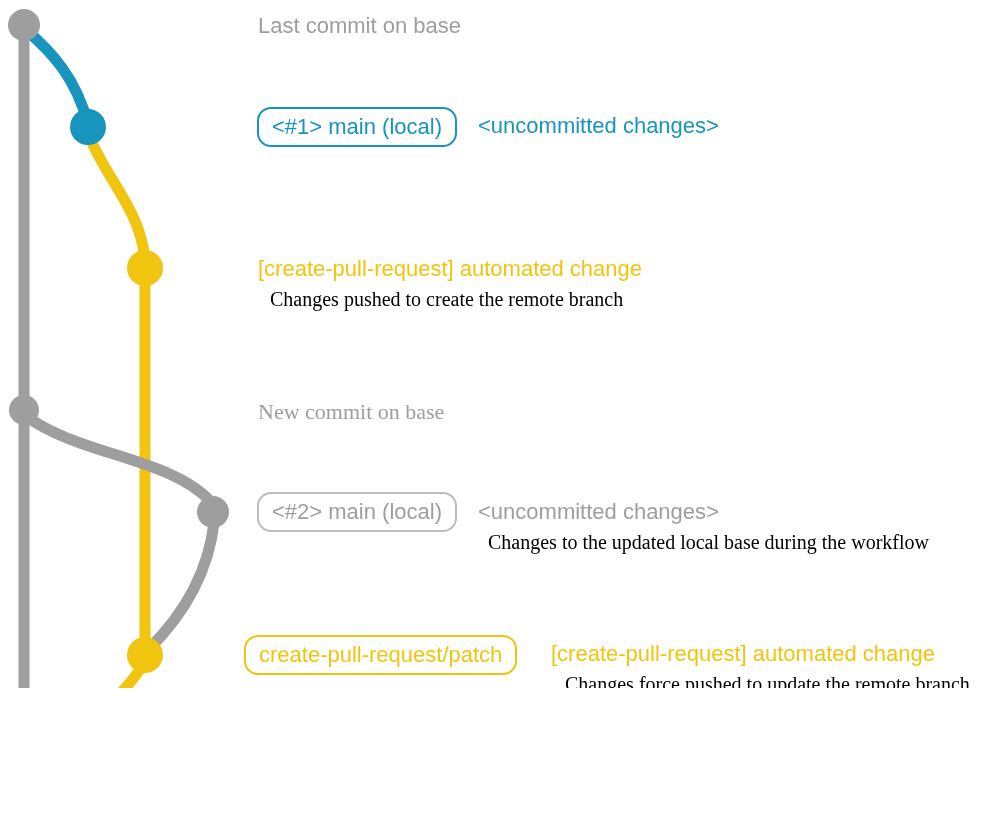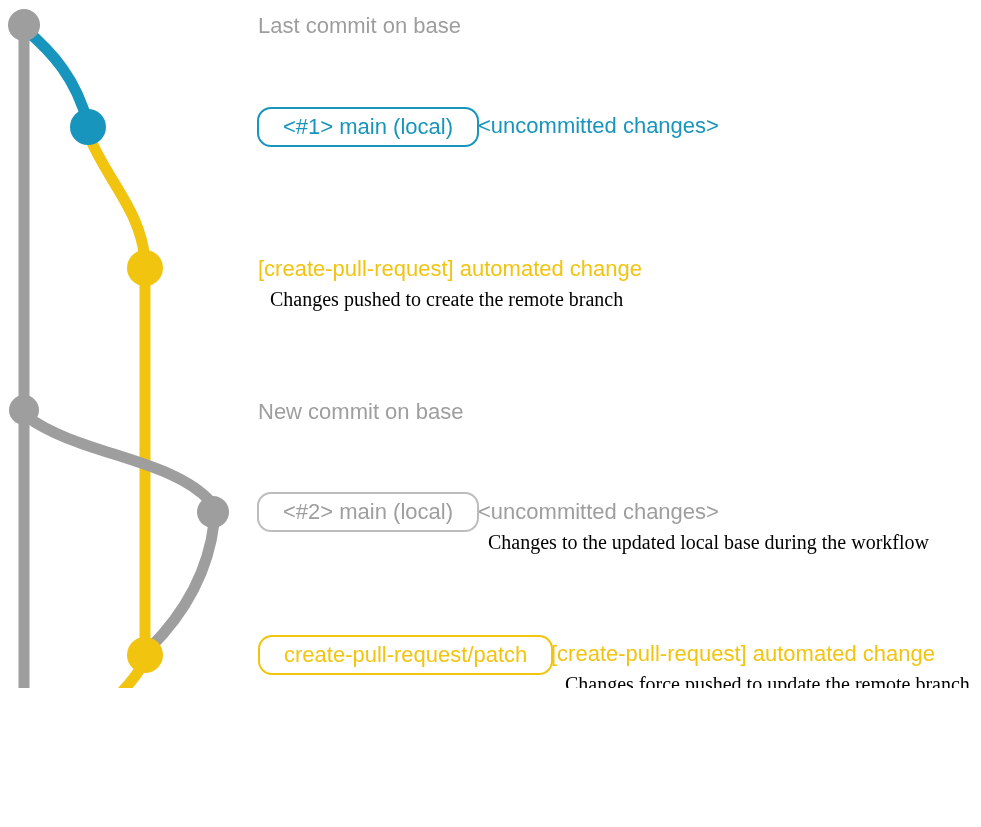--- a/index.html
+++ b/index.html
@@ -47,21 +47,21 @@
     font-size: 20px;
     line-height: 24px;
     color: var(--color-text_dark);
     white-space: nowrap;
   }
 
   .badge {
     position: absolute;
     display: inline-flex;
     align-items: center;
-    padding: 5px 24px;
+    padding: 5px 13px;
     border: 2px solid;
     border-radius: 14px;
     font-size: 22px;
     line-height: 26px;
     white-space: nowrap;
     background: var(--color-background, #ffffff);
     box-sizing: border-box;
   }
   .badge.blue   { border-color: var(--color-blue);   color: var(--color-blue); }
   .badge.yellow { border-color: var(--color-yellow); color: var(--color-yellow); }
@@ -100,29 +100,29 @@
   <div class="label gray" style="left:258px; top:13px;">Last commit on base</div>
 
   <div class="badge blue" style="left:257px; top:107px;">
       <span>&lt;#1&gt; main (local)</span>
     </div>
   <div class="label blue" style="left:478px; top:113px;">&lt;uncommitted changes&gt;</div>
 
   <div class="label yellow" style="left:258px; top:256px;">[create-pull-request] automated change</div>
   <div class="serif-note" style="left:270px; top:287px;">Changes pushed to create the remote branch</div>
 
-  <div class="label gray" style="left:258px; top:399px;">New commit on base</div>
+  <div class="label gray" style="left:258px; top:399px;font-family:Liberation Serif, serif;">New commit on base</div>
 
   <div class="badge gray" style="left:257px; top:492px;">
       <span>&lt;#2&gt; main (local)</span>
     </div>
   <div class="label gray" style="left:478px; top:499px;">&lt;uncommitted changes&gt;</div>
   <div class="serif-note" style="left:488px; top:530px;">Changes to the updated local base during the workflow</div>
 
-  <div class="badge yellow" style="left:258px; top:635px;text-align:right;">
+  <div class="badge yellow" style="left:244px; top:635px;text-align:right;">
       <span>create-pull-request/patch</span>
     </div>
   <div class="label yellow" style="left:551px; top:641px;">[create-pull-request] automated change</div>
   <div class="serif-note" style="left:565px; top:672px;">Changes force pushed to update the remote branch</div>
 
   <div class="badge gray" style="left:258px; top:778px; border-radius:4px;">
       <span>main</span>
     </div>
 
 </div>

